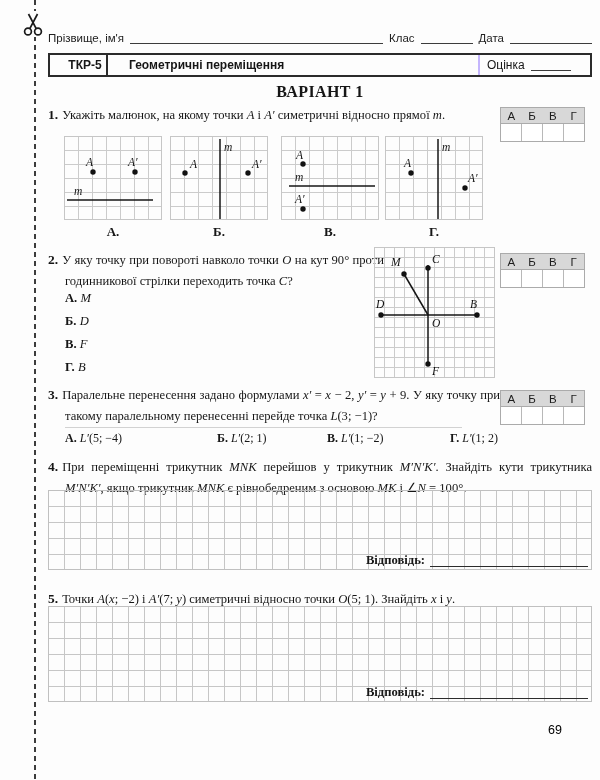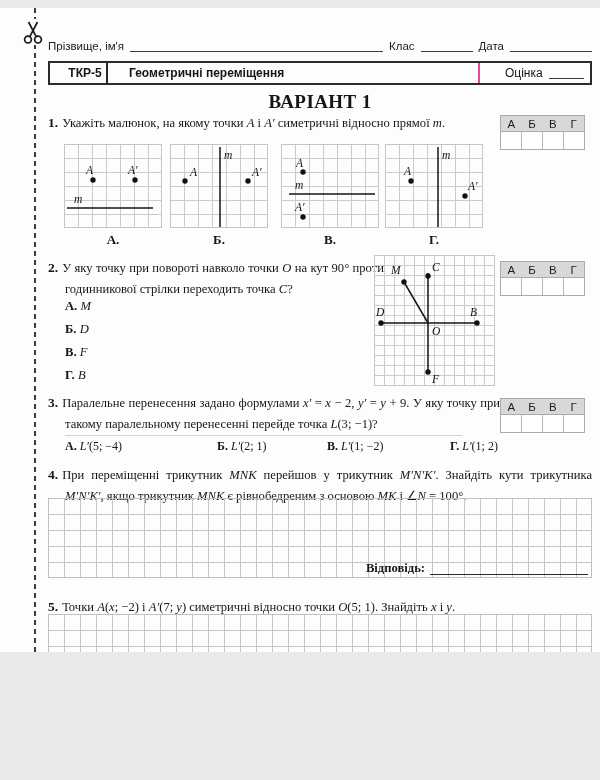--- a/index.html
+++ b/index.html
@@ -1,39 +1,39 @@
 <!DOCTYPE html>
 <html><head>
 <meta charset="utf-8">
 <style>
   * { margin:0; padding:0; box-sizing:border-box; }
   html,body { background:#e9e9e9; }
   #page {
-    position:relative; width:600px; height:644px; margin:8px auto;
+    position:relative; width:600px; height:780px; margin:0 auto;
     background:#fdfdfd; overflow:hidden;
     font-family:"Liberation Serif", serif; color:#161616;
   }
   
   .cutline { position:absolute; left:34px; top:0; width:2px; height:780px;
     background:repeating-linear-gradient(to bottom,#3c3c3c 0 5px,transparent 5px 9px); }
   .scissors { position:absolute; left:20px; top:11px; width:26px; height:26px; background:#fdfdfd; }
   
   .hline { position:absolute; left:48px; top:31px; width:544px; display:flex; align-items:flex-end;
     font-family:"Liberation Sans", sans-serif; font-size:11.5px; color:#222; }
   .ufield { border-bottom:1.2px solid #3c3c3c; height:13px; margin:0 6px; }
   .f-name { flex:1; } .f-class { width:52px; } .f-date { width:82px; margin-right:0; }
   .titlebox { position:absolute; left:48px; top:53px; width:544px; height:24px;
     border:2px solid #2b2b2b; display:flex; align-items:stretch;
     font-family:"Liberation Sans", sans-serif; font-size:12px; }
   .tb-code { width:58px; border-right:2px solid #2b2b2b; display:flex; align-items:center; justify-content:center; font-weight:bold;padding-left:14px; }
   .tb-subject { flex:1; display:flex; align-items:center; padding-left:21px; font-weight:bold; }
-  .tb-grade { width:112px; border-left:2px solid #ec4899; display:flex; align-items:center; padding-left:25px; }
+  .tb-grade { width:112px; border-left:2px solid #c4b5fd; display:flex; align-items:center; padding-left:7px; }
   .tb-grade .ufield { width:40px; height:12px; }
   .variant { position:absolute; left:48px; top:83px; width:544px; text-align:center;
-    font-weight:bold; font-size:19px; letter-spacing:.4px; }
+    font-weight:bold; font-size:16px; letter-spacing:.4px; }
   
   .qtext { position:absolute; font-size:12.6px; line-height:21px; text-align:justify;
     padding-left:17px; }
   .qnum { font-weight:bold; font-size:13.5px; margin-left:-17px; padding-right:4px; }
   .seg-i { font-style:italic; }
   .seg-b { font-weight:bold; }
   
   .abox { position:absolute; left:500px; width:85px; border:1px solid #ababab; background:#fff; }
   .abox-hdr { display:flex; height:16px; background:#d8d8d8; border-bottom:1px solid #ababab; }
   .abox-hdr span { flex:1; text-align:center; font-family:"Liberation Sans", sans-serif;

